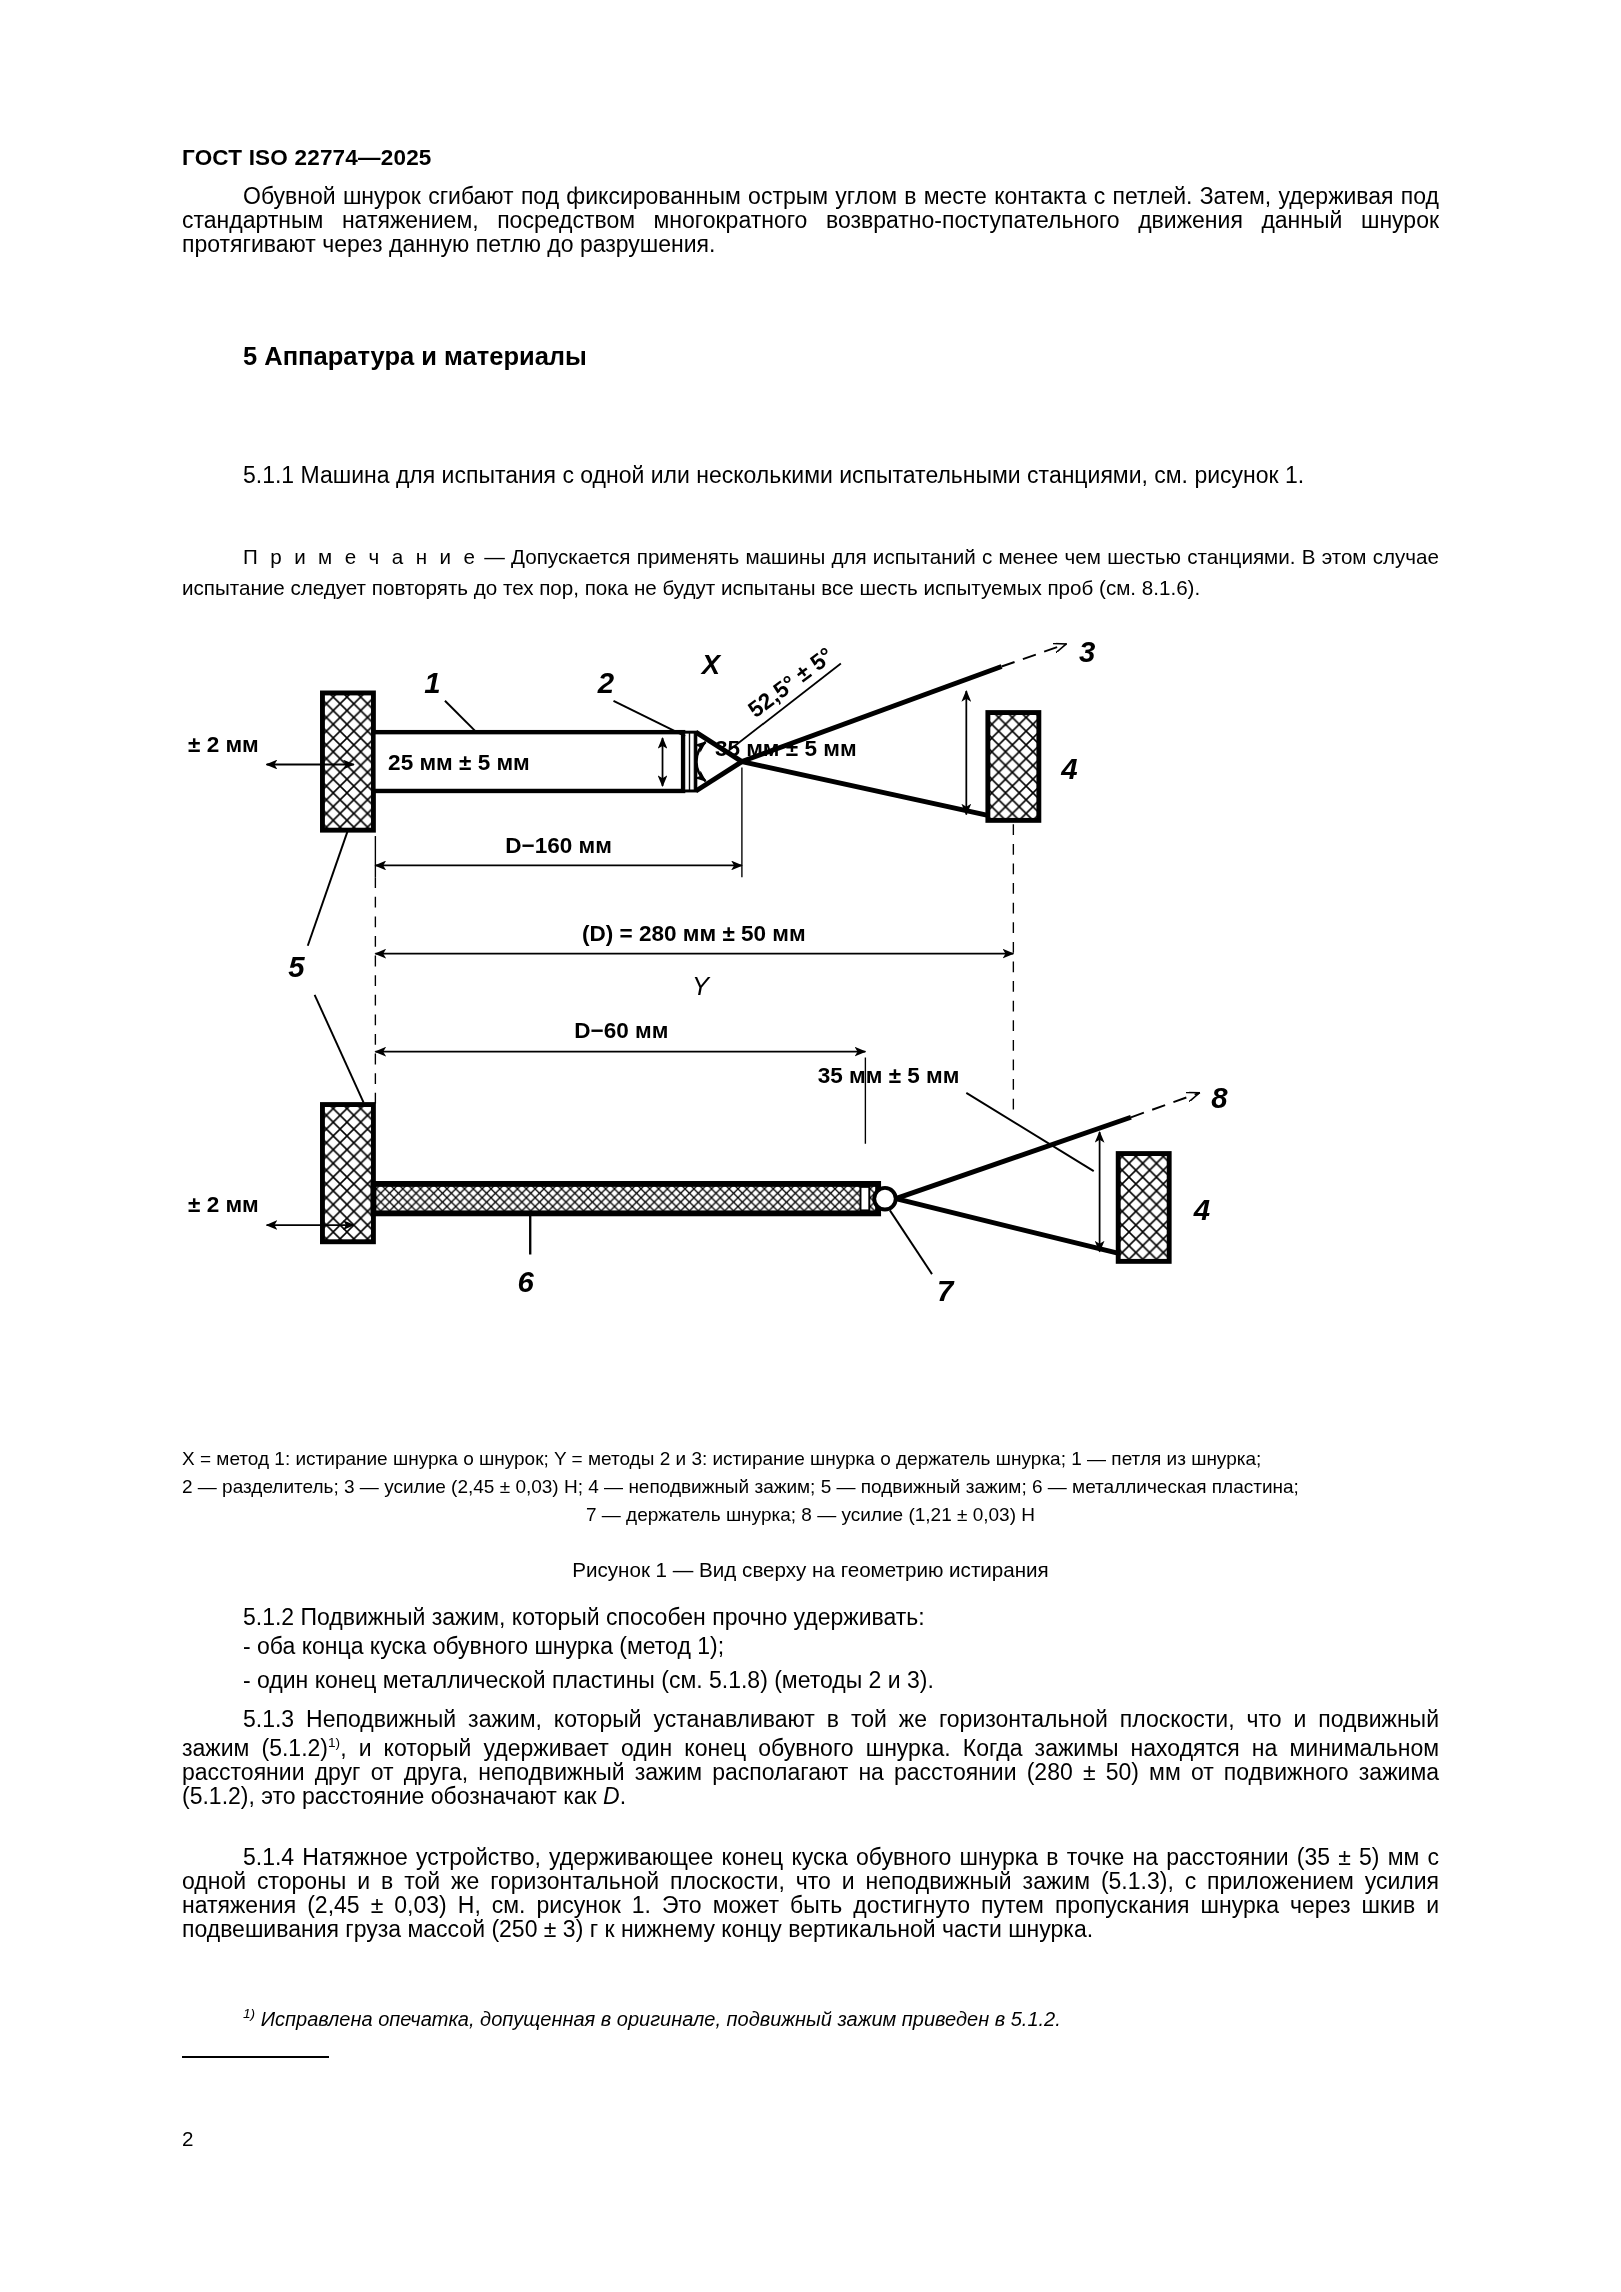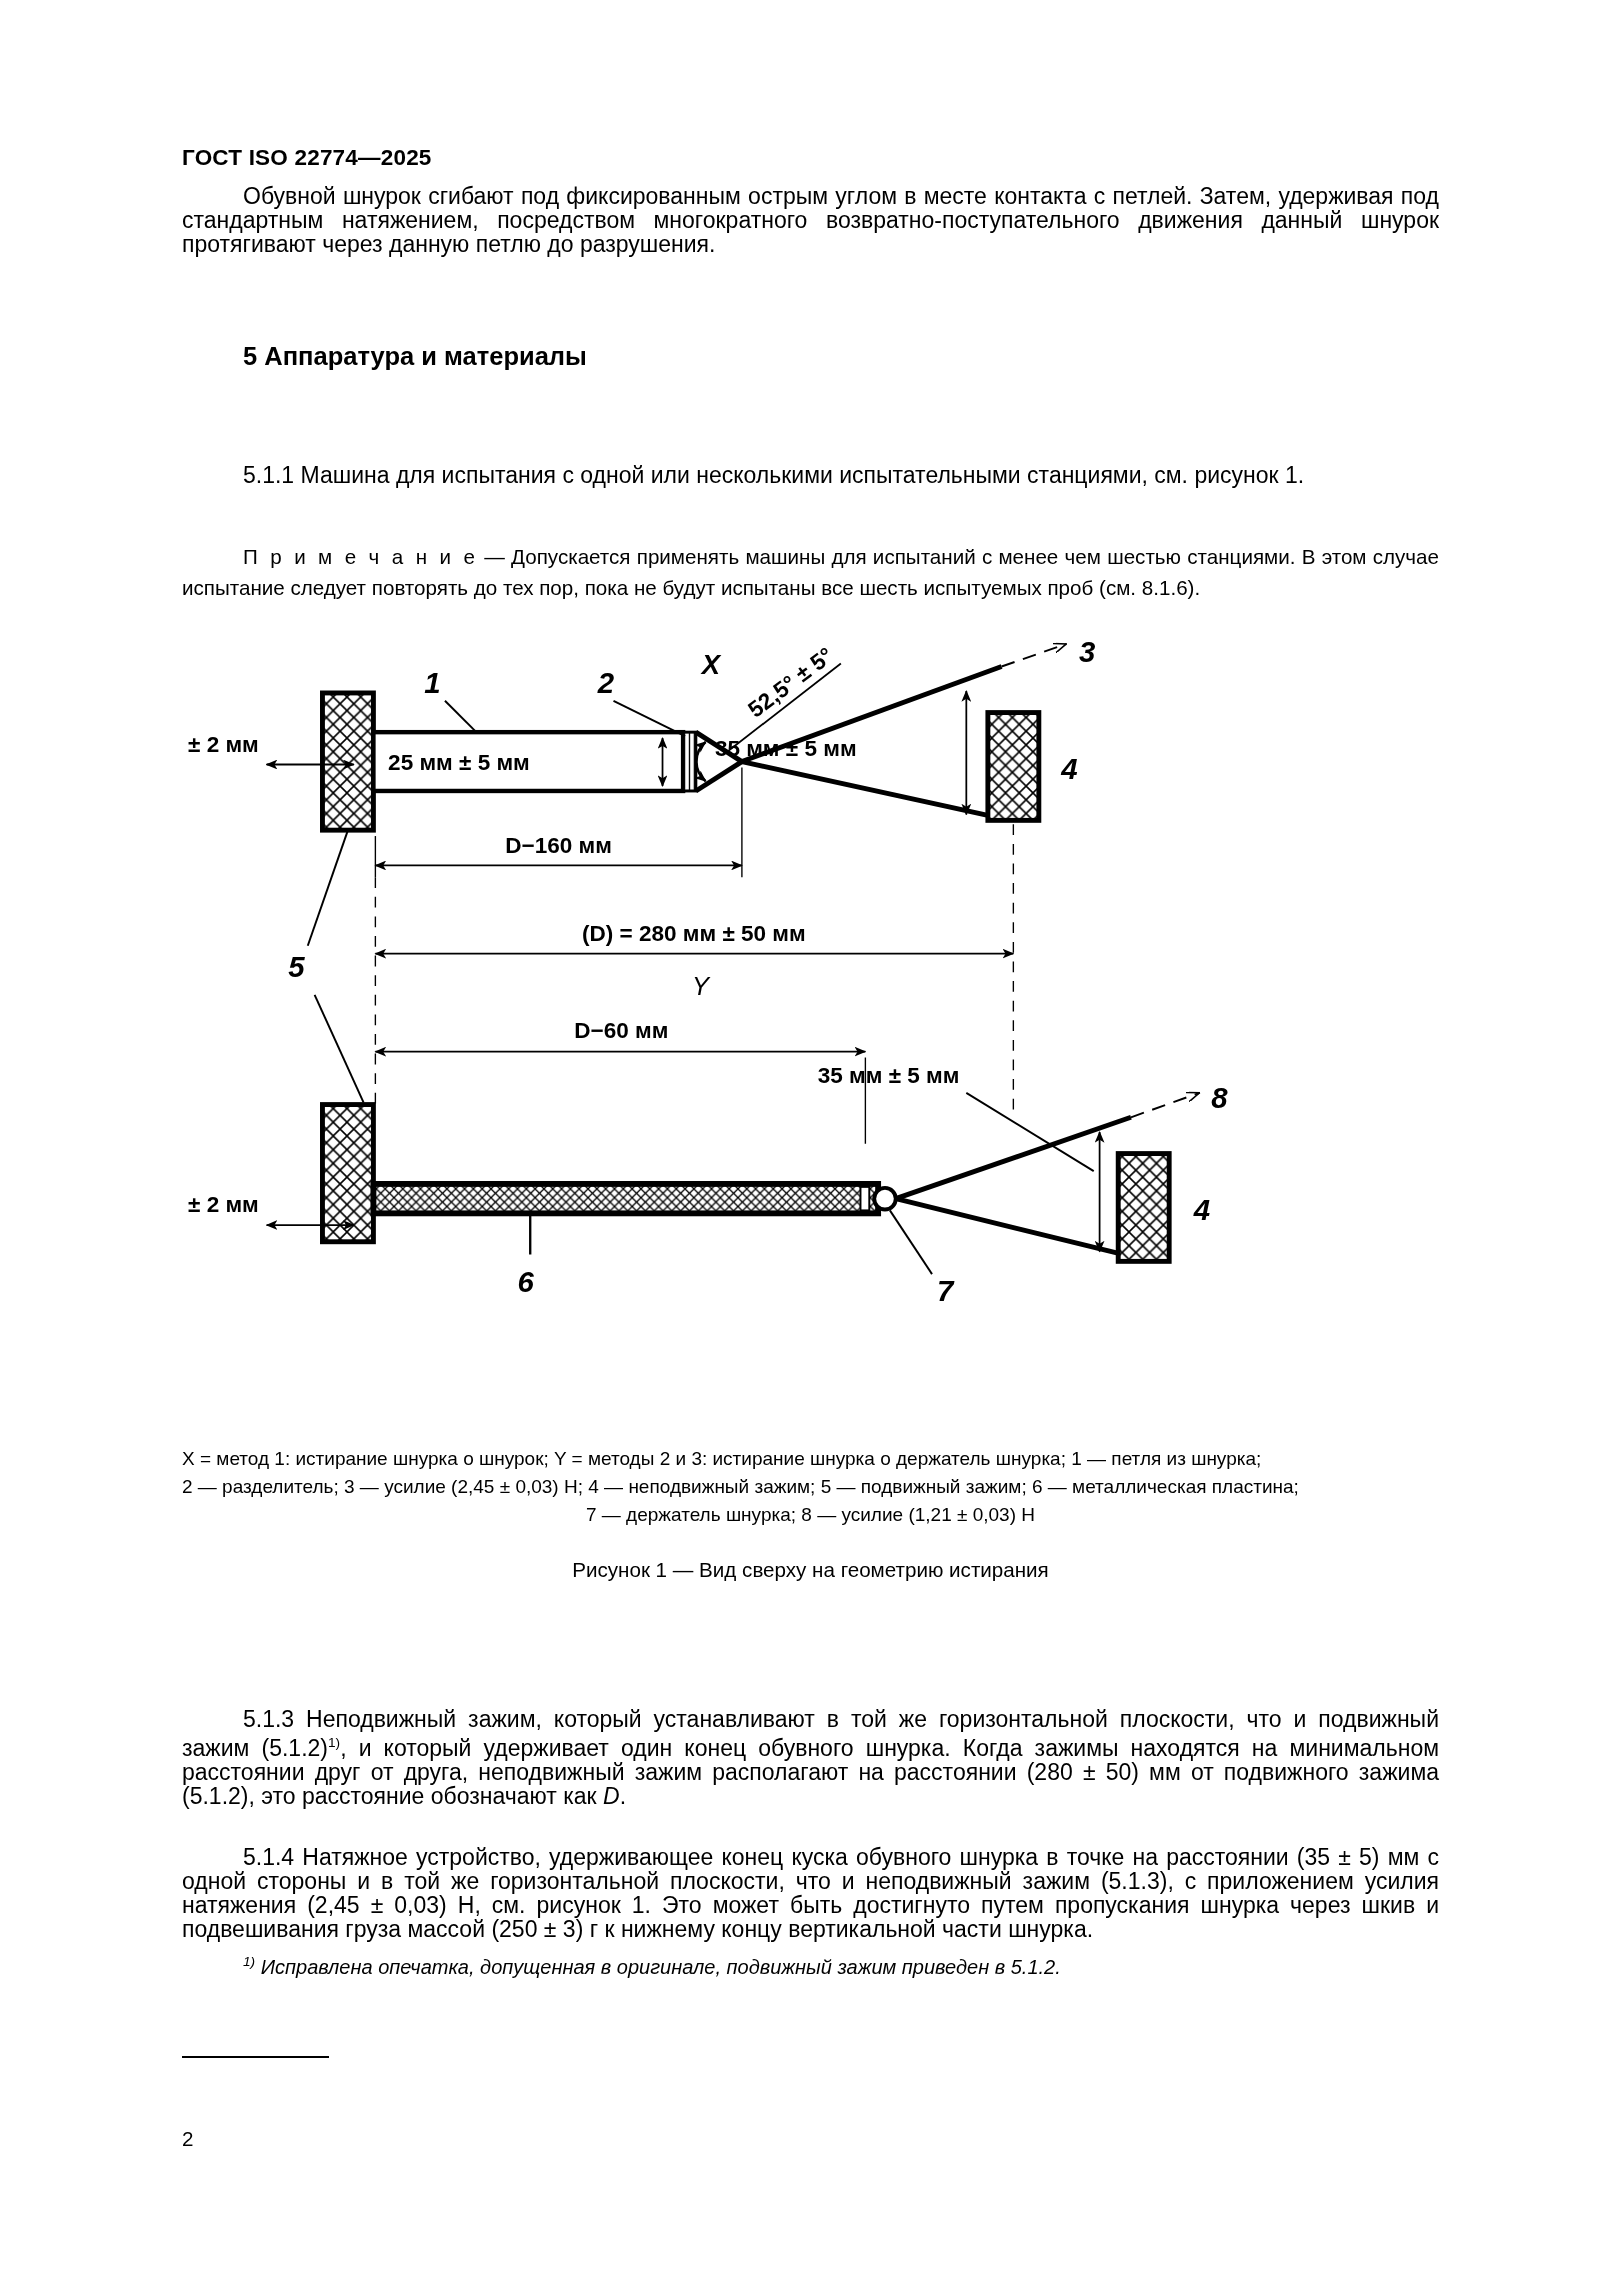--- a/index.html
+++ b/index.html
@@ -253,28 +253,35 @@
   <div class="blk" style="top:1445px;">
     <p class="fig-key">X = метод 1: истирание шнурка о шнурок; Y = методы 2 и 3: истирание шнурка о держатель шнурка; 1 — петля из шнурка;</p>
     <p class="fig-key">2 — разделитель; 3 — усилие (2,45 ± 0,03) Н; 4 — неподвижный зажим; 5 — подвижный зажим; 6 — металлическая пластина;</p>
     <p class="fig-key" style="text-align:center;">7 — держатель шнурка; 8 — усилие (1,21 ± 0,03) Н</p>
   </div>
 
   <div class="blk" style="top:1558px;">
     <p class="fig-title">Рисунок 1 — Вид сверху на геометрию истирания</p>
   </div>
 
+  <div class="blk" style="top:1605px;">
+    <p class="body-text indent">5.1.2  Подвижный зажим, который способен прочно удерживать:</p>
+    <div class="bullets">
+      <div>-  оба конца куска обувного шнурка (метод 1);</div>
+      <div>-  один конец металлической пластины (см. 5.1.8) (методы 2 и 3).</div>
+    </div>
+  </div>
 
   <div class="blk" style="top:1707px;">
     <p class="body-text indent"><span>5.1.3  Неподвижный зажим, который устанавливают в той же горизонтальной плоскости, что и подвижный зажим (5.1.2)</span><sup class="fn">1)</sup><span>, и который удерживает один конец обувного шнурка. Когда зажимы находятся на минимальном расстоянии друг от друга, неподвижный зажим располагают на расстоянии (280 ± 50) мм от подвижного зажима (5.1.2), это расстояние обозначают как </span><i>D</i><span>.</span></p>
   </div>
 
   <div class="blk" style="top:1845px;">
     <p class="body-text indent">5.1.4  Натяжное устройство, удерживающее конец куска обувного шнурка в точке на расстоянии (35 ± 5) мм с одной стороны и в той же горизонтальной плоскости, что и неподвижный зажим (5.1.3), с приложением усилия натяжения (2,45 ± 0,03) Н, см. рисунок 1. Это может быть достигнуто путем пропускания шнурка через шкив и подвешивания груза массой (250 ± 3) г к нижнему концу вертикальной части шнурка.</p>
   </div>
 
   <div class="footnote-rule" style="top:2056px;"></div>
-  <div class="footnote" style="top:1948px; width:1257px;"><sup class="fn">1)</sup><span> Исправлена опечатка, допущенная в оригинале, подвижный зажим приведен в 5.1.2.</span></div>
+  <div class="footnote" style="top:2000px; width:1257px;"><sup class="fn">1)</sup><span> Исправлена опечатка, допущенная в оригинале, подвижный зажим приведен в 5.1.2.</span></div>
 
   <div class="page-number" style="top:2127px;">2</div>
 
 </div>
 
 
 </body></html>

